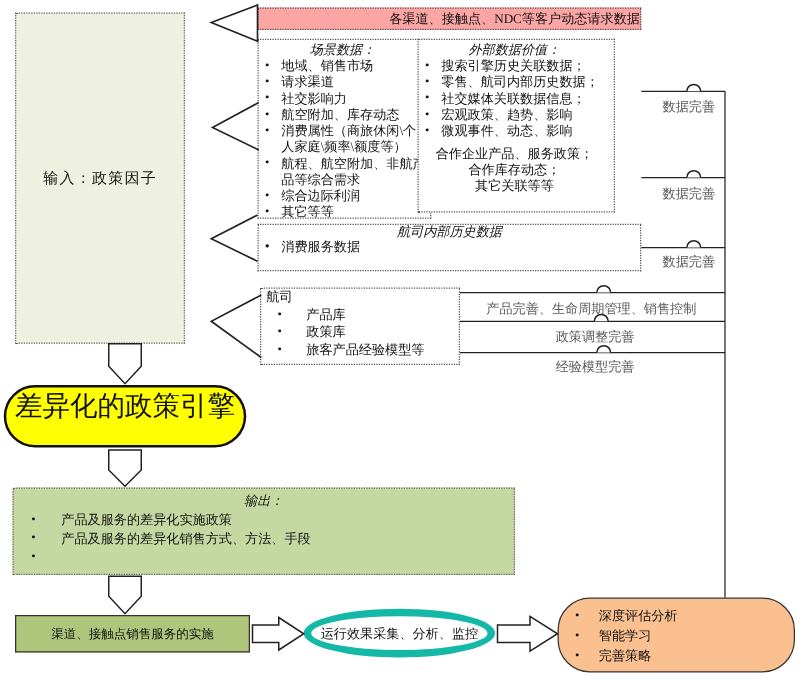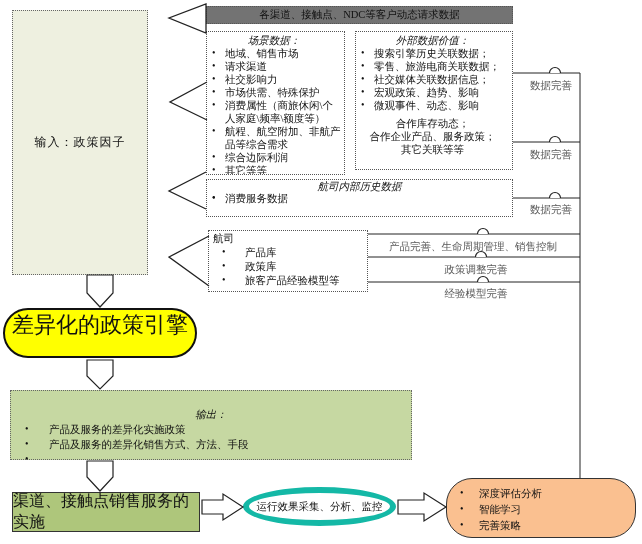--- a/index.html
+++ b/index.html
@@ -8,39 +8,39 @@
   .abs{position:absolute;box-sizing:border-box;}
   .box{background:#fff;border:1px dotted #555;font-size:10.5px;line-height:13px;}
   .ttl{text-align:center;font-style:italic;}
   .li{position:relative;padding-left:18px;}
   .li .blt{position:absolute;left:5px;top:-1px;font-size:10px;}
   .pline{text-align:center;}
 
   #input-box{left:12px;top:10px;width:136px;height:265px;background:#eef0e0;
              border:1px dotted #666;display:flex;align-items:center;justify-content:center;
              font-size:12px;letter-spacing:1px;}
-  #top-bar{left:206px;top:6px;width:307px;height:18px;background:#737373;border:1px dotted #555;
-           font-size:10.5px;display:flex;align-items:center;justify-content:center;}
+  #top-bar{left:206px;top:6px;width:307px;height:18px;background:#fca5a5;border:1px dotted #555;
+           font-size:10.5px;display:flex;align-items:center;justify-content:flex-end;}
   #scene-box{left:206px;top:31px;width:139px;height:144px;padding:2px 3px 0 0;overflow:hidden;}
-  #external-box{left:355px;top:31px;width:158px;height:139px;padding:2px 3px 0 0;overflow:hidden;}
+  #external-box{left:334px;top:31px;width:158px;height:139px;padding:2px 3px 0 0;overflow:hidden;}
   #external-box .gap{height:5px;}
   #history-box{left:206px;top:179px;width:307px;height:38px;padding-top:1px;line-height:12.3px;}
   #airline-box{left:208px;top:230px;width:160px;height:62px;padding-top:1px;line-height:14px;}
   #airline-box .li{padding-left:36px;}
   #airline-box .li .blt{left:13px;}
   #airline-label{padding-left:4px;}
   #engine-stadium{left:3px;top:308px;width:194px;height:50px;background:#ffff00;
                   border:2px solid #111;border-radius:26px;display:flex;
                   justify-content:center;font-size:22px;white-space:nowrap;}
   #output-box{left:10px;top:390px;width:402px;height:70px;background:#c6d8a2;
-              border:1px dotted #666;font-size:10.5px;line-height:15px;padding-top:16px;}
+              border:1px dotted #666;font-size:10.5px;line-height:15px;padding-top:3px;}
   #output-box .li{padding-left:38px;}
   #output-box .li .blt{left:14px;}
-  #channel-box{left:12px;top:492px;width:188px;height:40px;background:#aec67b;border:1px solid #333;
-               display:flex;align-items:center;justify-content:center;font-size:16px;}
+  #channel-box{left:12px;top:492px;width:188px;height:30px;background:#aec67b;border:1px solid #333;
+               display:flex;align-items:center;justify-content:center;font-size:10px;}
   #monitor-ellipse{left:243px;top:487px;width:153px;height:39px;background:#fff;border:6px solid #14b8a6;
                    border-radius:50%;display:flex;align-items:center;justify-content:center;
                    font-size:10.5px;white-space:nowrap;}
   #evaluate-box{left:446px;top:478px;width:190px;height:60px;background:#fac090;border:1px solid #333;
                 border-radius:26px;font-size:10.5px;line-height:16px;padding-top:7px;}
   #evaluate-box .li{padding-left:32px;}
   #evaluate-box .li .blt{left:13px;}
 
   .rlabel{position:absolute;color:#595959;font-size:10.5px;text-align:center;white-space:nowrap;}
   #rl-data1{left:527px;top:79px;width:48px;}
@@ -62,41 +62,41 @@
 <div class="abs" id="top-bar">
   <span>各渠道、接触点、NDC等客户动态请求数据</span>
 </div>
 
 <div class="abs box" id="scene-box">
   <div class="ttl">场景数据：</div>
   <div>
       <div class="li"><span class="blt">•</span><span>地域、销售市场</span></div>
       <div class="li"><span class="blt">•</span><span>请求渠道</span></div>
       <div class="li"><span class="blt">•</span><span>社交影响力</span></div>
-      <div class="li"><span class="blt">•</span><span>市场供需、特殊保护</span></div>
+      <div class="li"><span class="blt">•</span><span>航空附加、库存动态</span></div>
       <div class="li"><span class="blt">•</span><span>消费属性（商旅休闲\个人家庭\频率\额度等）</span></div>
       <div class="li"><span class="blt">•</span><span>航程、航空附加、非航产品等综合需求</span></div>
       <div class="li"><span class="blt">•</span><span>综合边际利润</span></div>
       <div class="li"><span class="blt">•</span><span>其它等等</span></div>
     </div>
 </div>
 
 <div class="abs box" id="external-box">
   <div class="ttl">外部数据价值：</div>
   <div>
       <div class="li"><span class="blt">•</span><span>搜索引擎历史关联数据；</span></div>
-      <div class="li"><span class="blt">•</span><span>零售、旅游电商关联数据；</span></div>
+      <div class="li"><span class="blt">•</span><span>零售、航司内部历史数据；</span></div>
       <div class="li"><span class="blt">•</span><span>社交媒体关联数据信息；</span></div>
       <div class="li"><span class="blt">•</span><span>宏观政策、趋势、影响</span></div>
       <div class="li"><span class="blt">•</span><span>微观事件、动态、影响</span></div>
     </div>
   <div class="gap"></div>
   <div>
+      <div class="pline"><span>合作企业产品、服务政策；</span></div>
       <div class="pline"><span>合作库存动态；</span></div>
-      <div class="pline"><span>合作企业产品、服务政策；</span></div>
       <div class="pline"><span>其它关联等等</span></div>
     </div>
 </div>
 
 <div class="abs box" id="history-box">
   <div class="ttl">航司内部历史数据</div>
   <div>
       <div class="li"><span class="blt">•</span></div>
       <div class="li"><span class="blt">•</span><span>消费服务数据</span></div>
     </div>

